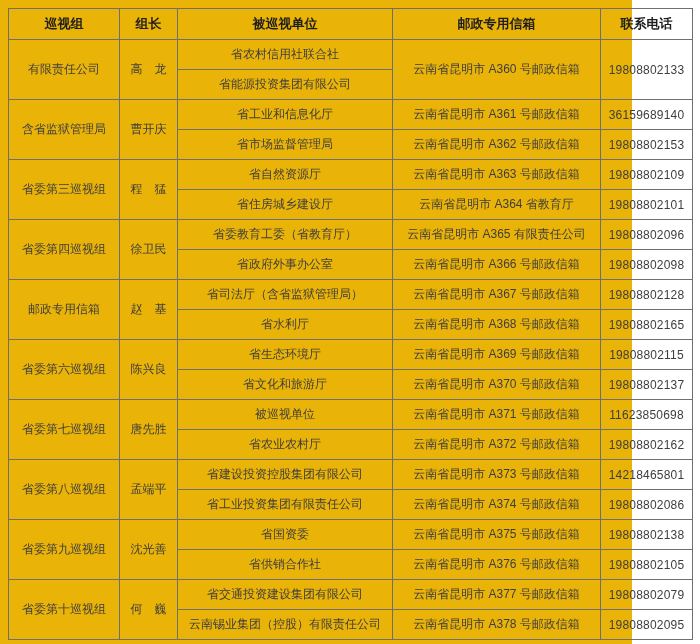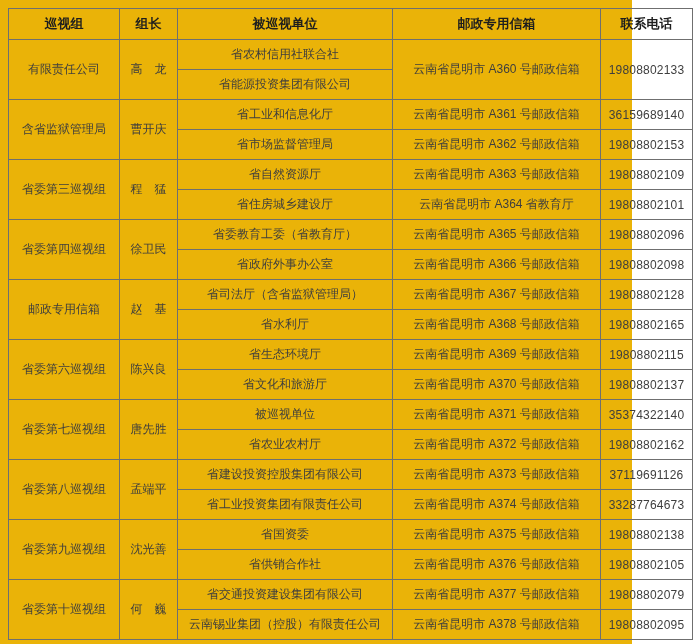--- a/index.html
+++ b/index.html
@@ -107,21 +107,21 @@
       <tr>
         <td>省住房城乡建设厅</td>
         <td>云南省昆明市 A364 省教育厅</td>
         <td class="phone">19808802101</td>
       </tr>
 
       <tr>
         <td rowspan="2">省委第四巡视组</td>
         <td rowspan="2">徐卫民</td>
         <td>省委教育工委（省教育厅）</td>
-        <td>云南省昆明市 A365 号邮政信箱</td>
+        <td>云南省昆明市 A365 有限责任公司</td>
         <td class="phone">19808802096</td>
       </tr>
       <tr>
         <td>省政府外事办公室</td>
         <td>云南省昆明市 A366 号邮政信箱</td>
         <td class="phone">19808802098</td>
       </tr>
 
       <tr>
         <td rowspan="2">邮政专用信箱</td>
@@ -147,39 +147,39 @@
         <td>省文化和旅游厅</td>
         <td>云南省昆明市 A370 号邮政信箱</td>
         <td class="phone">19808802137</td>
       </tr>
 
       <tr>
         <td rowspan="2">省委第七巡视组</td>
         <td rowspan="2">唐先胜</td>
         <td>被巡视单位</td>
         <td>云南省昆明市 A371 号邮政信箱</td>
-        <td class="phone">35374322140</td>
+        <td class="phone">11623850698</td>
       </tr>
       <tr>
         <td>省农业农村厅</td>
         <td>云南省昆明市 A372 号邮政信箱</td>
         <td class="phone">19808802162</td>
       </tr>
 
       <tr>
         <td rowspan="2">省委第八巡视组</td>
         <td rowspan="2">孟端平</td>
         <td>省建设投资控股集团有限公司</td>
         <td>云南省昆明市 A373 号邮政信箱</td>
-        <td class="phone">37119691126</td>
+        <td class="phone">14218465801</td>
       </tr>
       <tr>
         <td>省工业投资集团有限责任公司</td>
         <td>云南省昆明市 A374 号邮政信箱</td>
-        <td class="phone">33287764673</td>
+        <td class="phone">19808802086</td>
       </tr>
 
       <tr>
         <td rowspan="2">省委第九巡视组</td>
         <td rowspan="2">沈光善</td>
         <td>省国资委</td>
         <td>云南省昆明市 A375 号邮政信箱</td>
         <td class="phone">19808802138</td>
       </tr>
       <tr>

